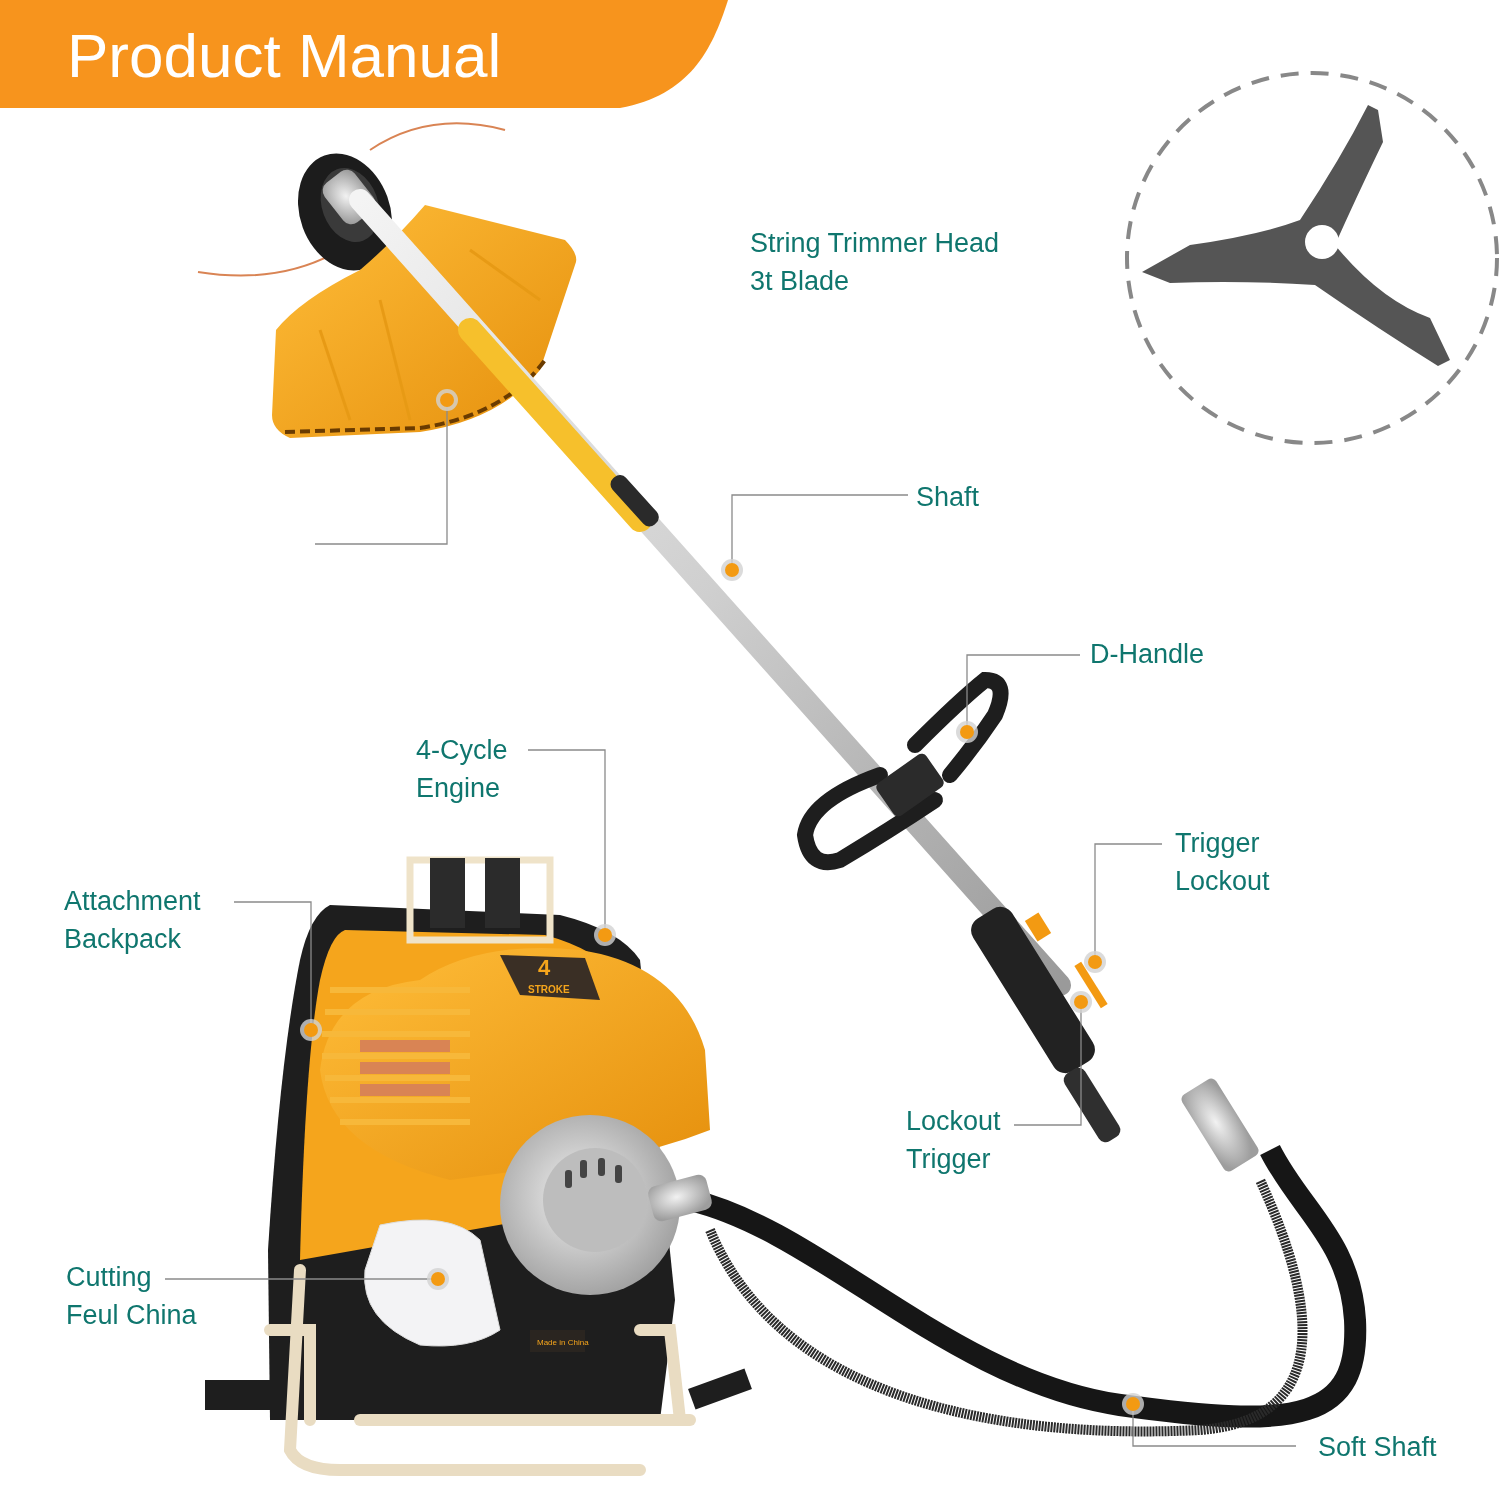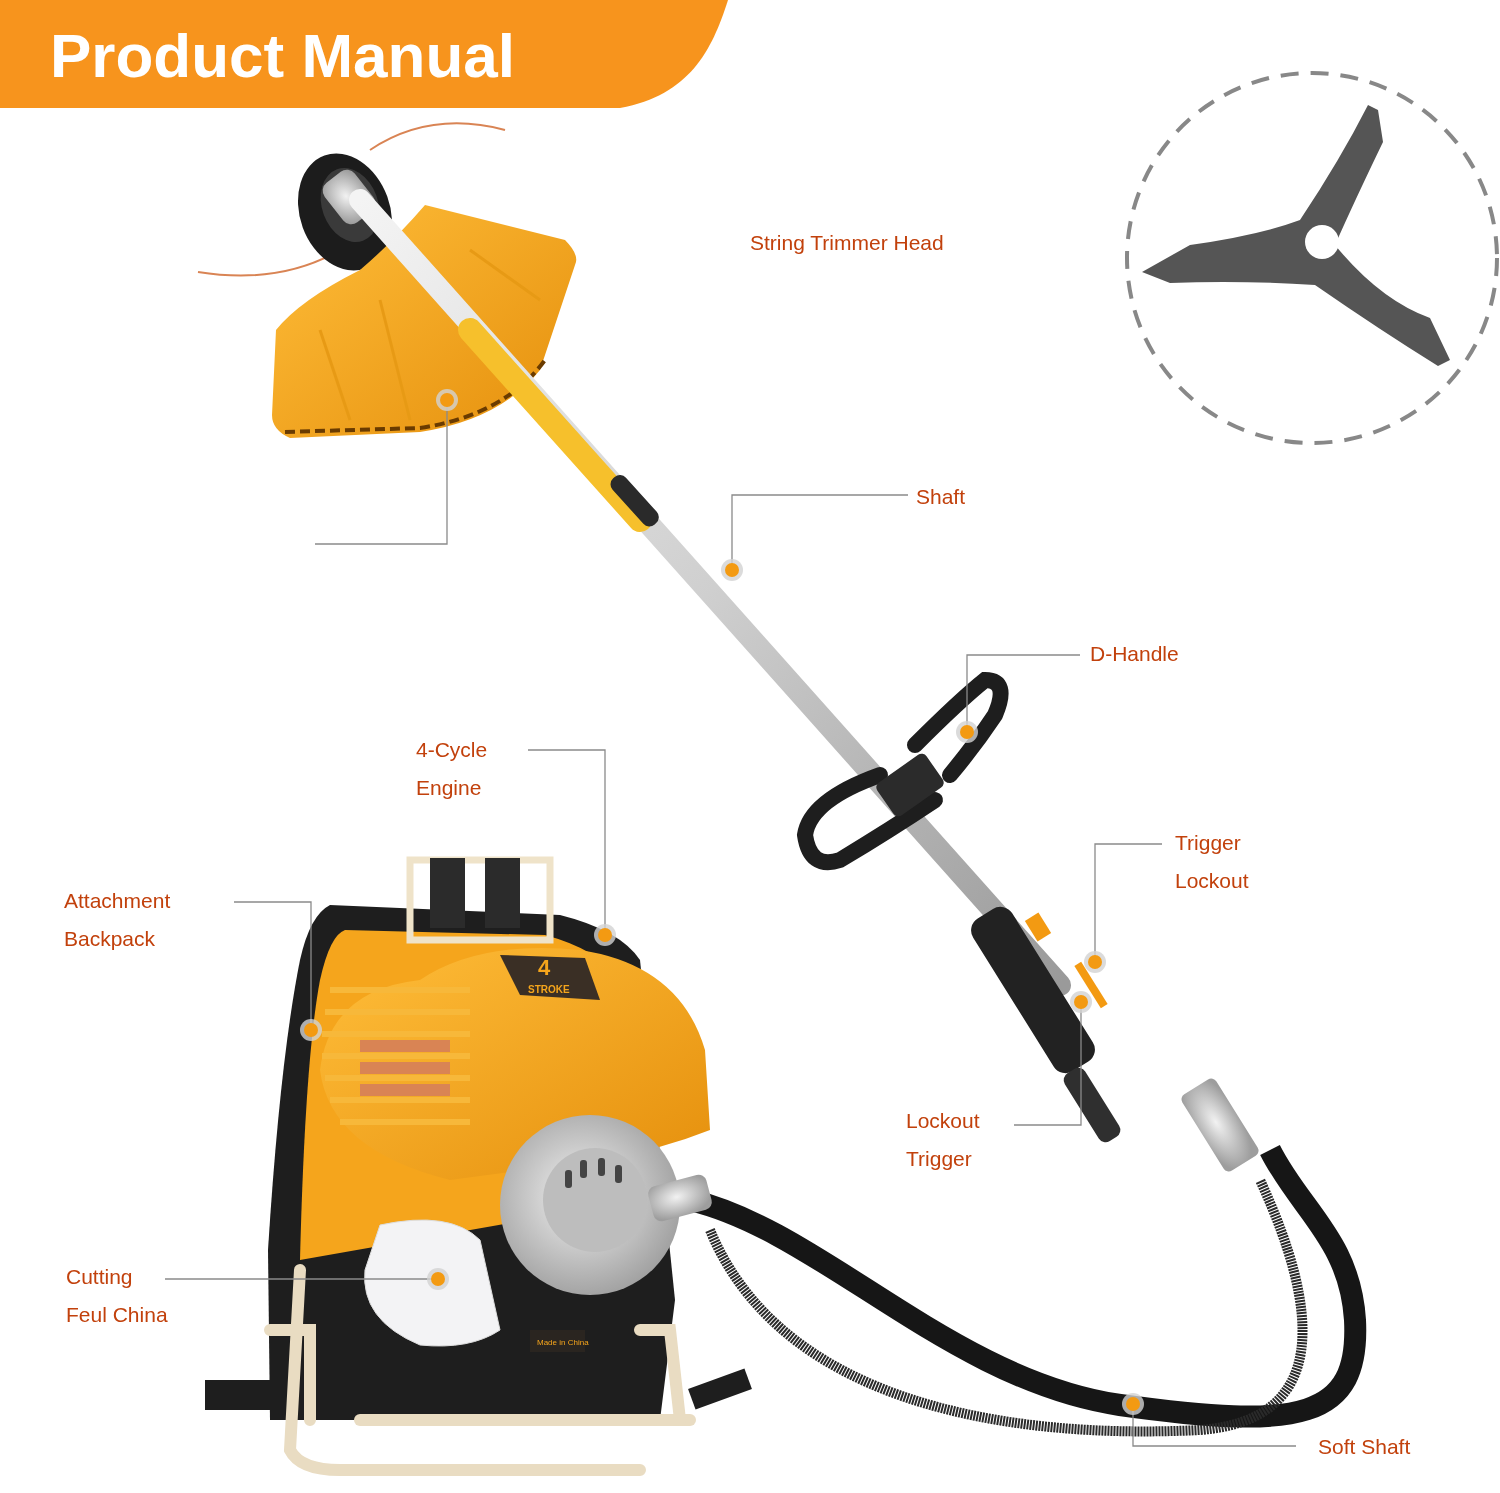--- a/index.html
+++ b/index.html
@@ -1,19 +1,19 @@
 <!DOCTYPE html>
 <html><head>
 <meta charset="utf-8">
 <style>
   html, body { margin:0; padding:0; background:#ffffff; }
   #stage { position:relative; width:1500px; height:1493px; overflow:hidden; background:#ffffff; font-family:"Liberation Sans", sans-serif; }
   .banner { position:absolute; left:0; top:0; width:730px; height:110px; }
-  .banner-title { position:absolute; left:50px; top:20px; font-family:"Liberation Sans", sans-serif; font-weight:bold; font-size:62px; color:#ffffff; letter-spacing:0px; white-space:nowrap; }
-  .label { position:absolute; font-family:"Liberation Sans", sans-serif; font-size:21px; line-height:38px; color:#c2410c; white-space:nowrap; }
+  .banner-title { position:absolute; left:67px; top:20px; font-family:"Liberation Sans", sans-serif; font-weight:normal; font-size:62px; color:#ffffff; letter-spacing:0px; white-space:nowrap; }
+  .label { position:absolute; font-family:"Liberation Sans", sans-serif; font-size:27px; line-height:38px; color:#0f766e; white-space:nowrap; }
   .art { position:absolute; left:0; top:0; }
   .callout-dot { position:absolute; width:14px; height:14px; border-radius:50%; background:#f39a12; box-shadow:0 0 0 4px rgba(210,210,210,0.8); transform:translate(-7px,-7px); }
 </style>
 </head>
 <body>
 
 <div id="stage">
 
   <svg class="banner" width="730" height="110" viewBox="0 0 730 110">
     <path d="M0 0 H728 C712 50 690 95 620 108 H0 Z" fill="#f7941d"></path>
@@ -148,20 +148,21 @@
   <span class="callout-dot" style="left:967px;top:732px"></span>
   <span class="callout-dot" style="left:605px;top:935px"></span>
   <span class="callout-dot" style="left:311px;top:1030px"></span>
   <span class="callout-dot" style="left:1095px;top:962px"></span>
   <span class="callout-dot" style="left:1081px;top:1002px"></span>
   <span class="callout-dot" style="left:438px;top:1279px"></span>
   <span class="callout-dot" style="left:1133px;top:1404px"></span>
 
   <div class="label" style="left:750px;top:224px">
     <div>String Trimmer Head</div>
+    <div>3t Blade</div>
   </div>
 
 
   <div class="label" style="left:916px;top:478px">
     <div>Shaft</div>
   </div>
 
   <div class="label" style="left:1090px;top:635px">
     <div>D-Handle</div>
   </div>

